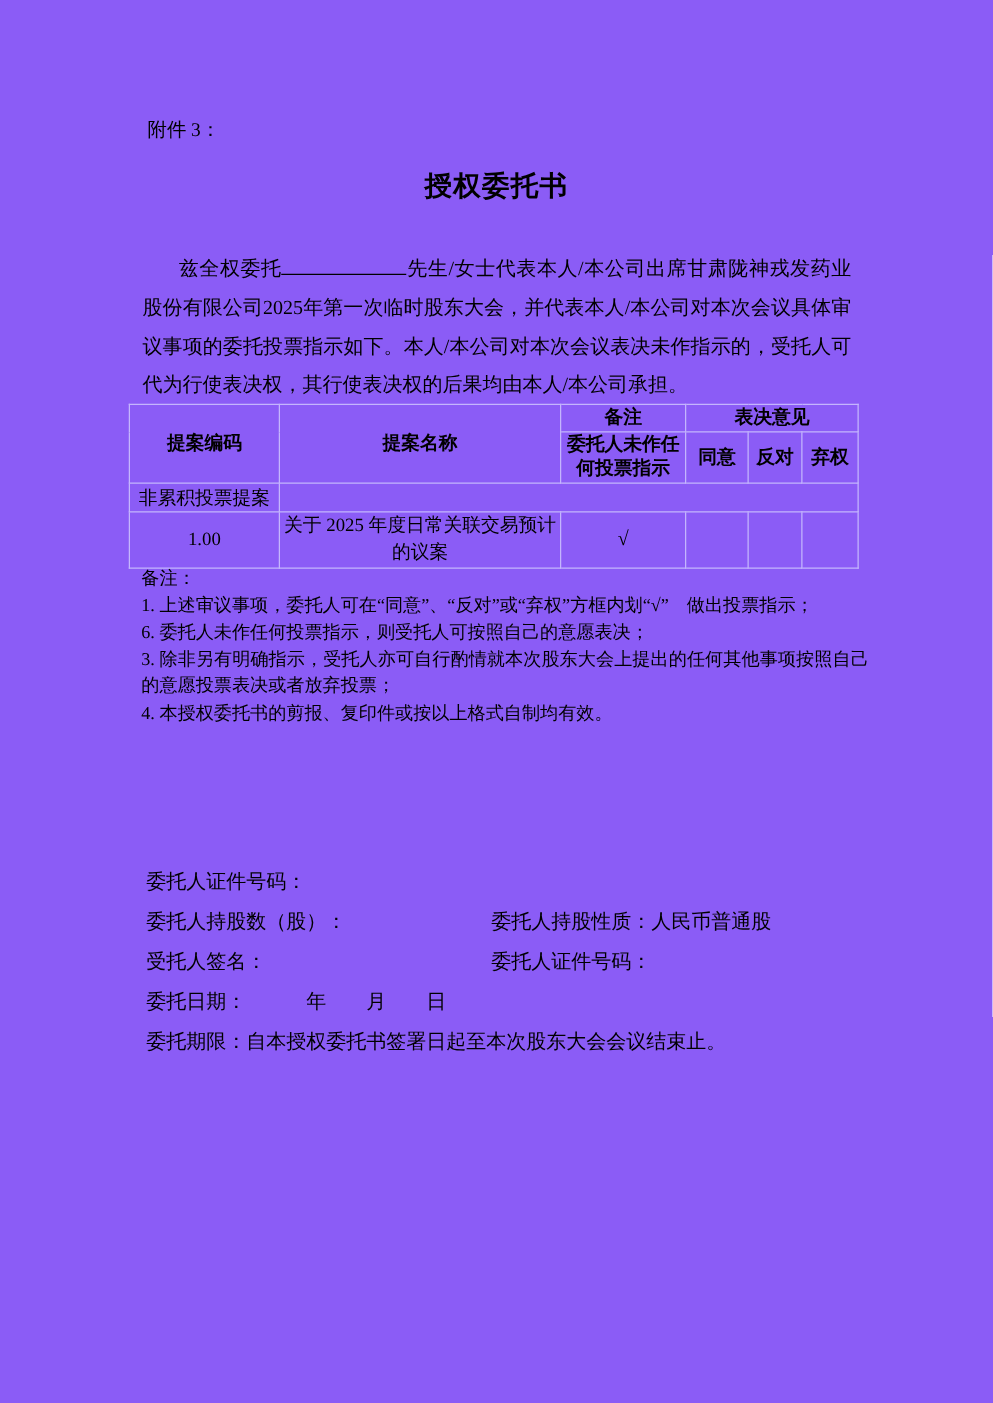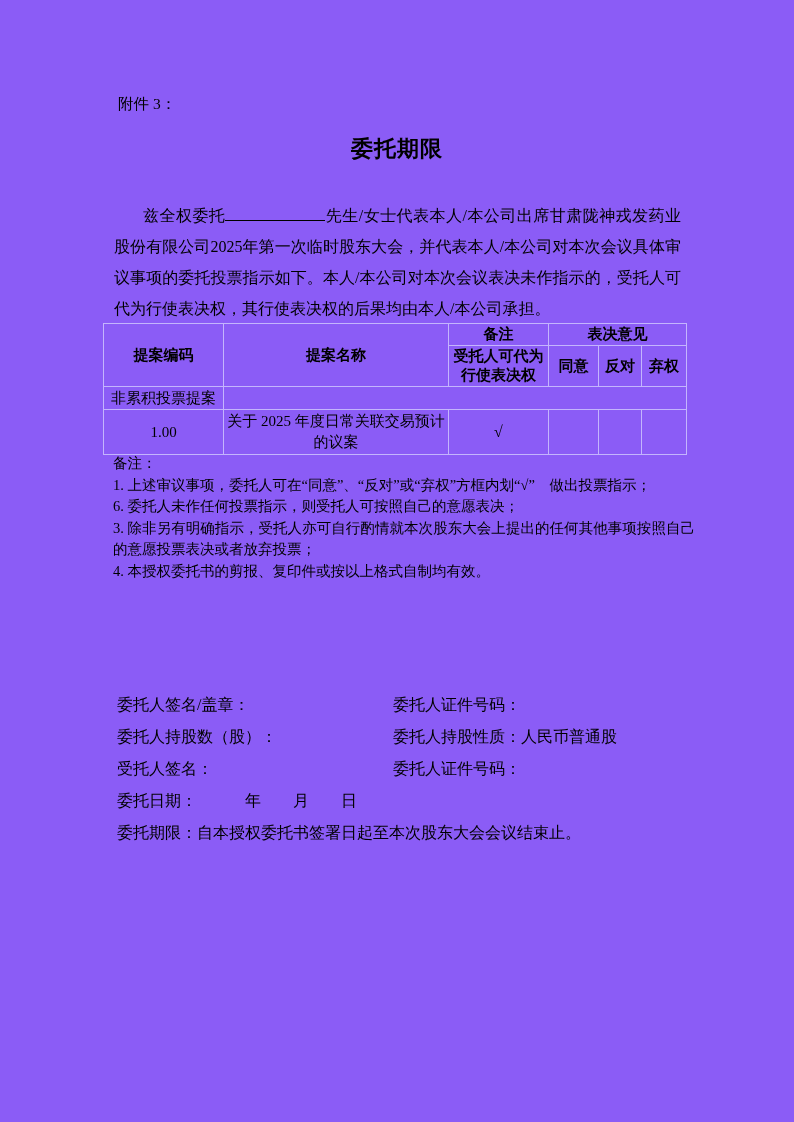--- a/index.html
+++ b/index.html
@@ -83,42 +83,42 @@
   .sign-left { width: 276px; }
   .sign-right { flex: 1; font-family: Liberation Serif, serif; }
 </style>
 </head>
 <body>
 
 <div class="page">
 
   <div class="attachment">附件 3：</div>
 
-  <h1 class="title">委托期限</h1>
+  <h1 class="title">授权委托书</h1>
 
   <p class="intro"><span>兹全权委托</span><span class="blank"></span><span>先生/女士代表本人/本公司出席甘肃陇神戎发药业股份有限公司2025年第一次临时股东大会，并代表本人/本公司对本次会议具体审议事项的委托投票指示如下。本人/本公司对本次会议表决未作指示的，受托人可代为行使表决权，其行使表决权的后果均由本人/本公司承担。</span></p>
 
   <table class="doc-table">
     <colgroup>
       <col style="width:120px">
       <col style="width:225px">
       <col style="width:100px">
       <col style="width:50px">
       <col style="width:43px">
       <col style="width:45px">
     </colgroup>
     <tbody>
       <tr class="hr1">
         <th rowspan="2">提案编码</th>
         <th rowspan="2">提案名称</th>
         <th>备注</th>
         <th colspan="3">表决意见</th>
       </tr>
       <tr class="hr2">
-        <th class="remark-note">受托人可代为行使表决权</th>
+        <th class="remark-note">委托人未作任何投票指示</th>
         <th>同意</th>
         <th>反对</th>
         <th>弃权</th>
       </tr>
       <tr class="sec-row">
         <td>非累积投票提案</td>
         <td colspan="5"></td>
       </tr>
       <tr class="data-row">
         <td>1.00</td>
@@ -134,21 +134,20 @@
   <div class="notes">
     <div>备注：</div>
     <div class="note-item">1. 上述审议事项，委托人可在“同意”、“反对”或“弃权”方框内划“√”　做出投票指示；</div>
     <div class="note-item">6. 委托人未作任何投票指示，则受托人可按照自己的意愿表决；</div>
     <div class="note-item">3. 除非另有明确指示，受托人亦可自行酌情就本次股东大会上提出的任何其他事项按照自己的意愿投票表决或者放弃投票；</div>
     <div class="note-item">4. 本授权委托书的剪报、复印件或按以上格式自制均有效。</div>
   </div>
 
   <div class="sign-block">
     <div class="sign-row">
-      <span class="sign-left">委托人签名/盖章：</span>
       <span class="sign-right">委托人证件号码：</span>
     </div>
     <div class="sign-row">
       <span class="sign-left">委托人持股数（股）：</span>
       <span class="sign-right">委托人持股性质：人民币普通股</span>
     </div>
     <div class="sign-row">
       <span class="sign-left">受托人签名：</span>
       <span class="sign-right">委托人证件号码：</span>
     </div>

